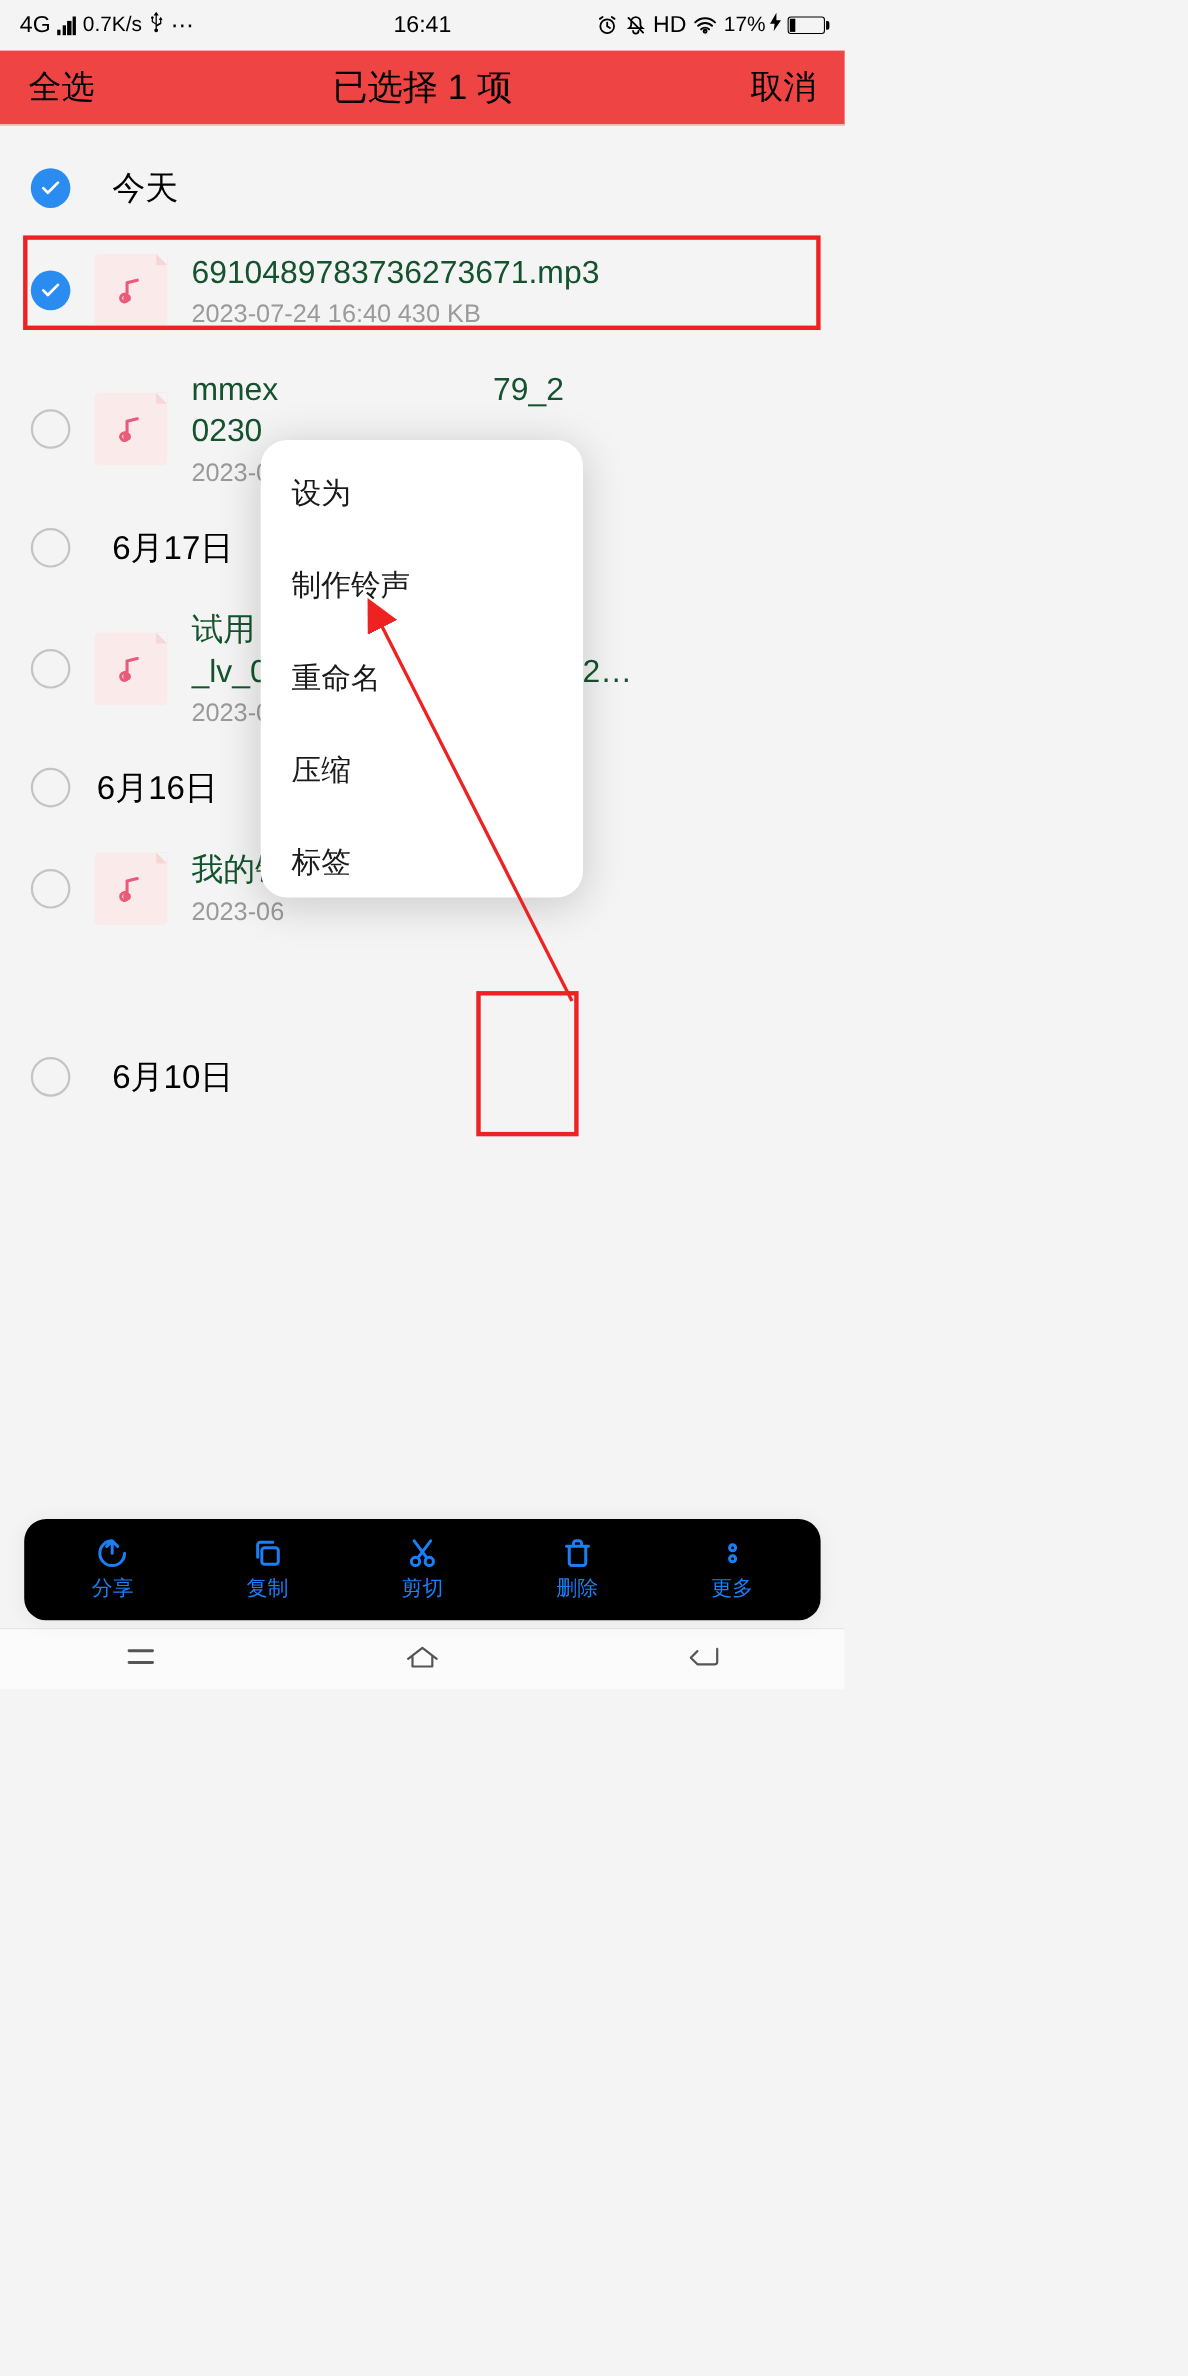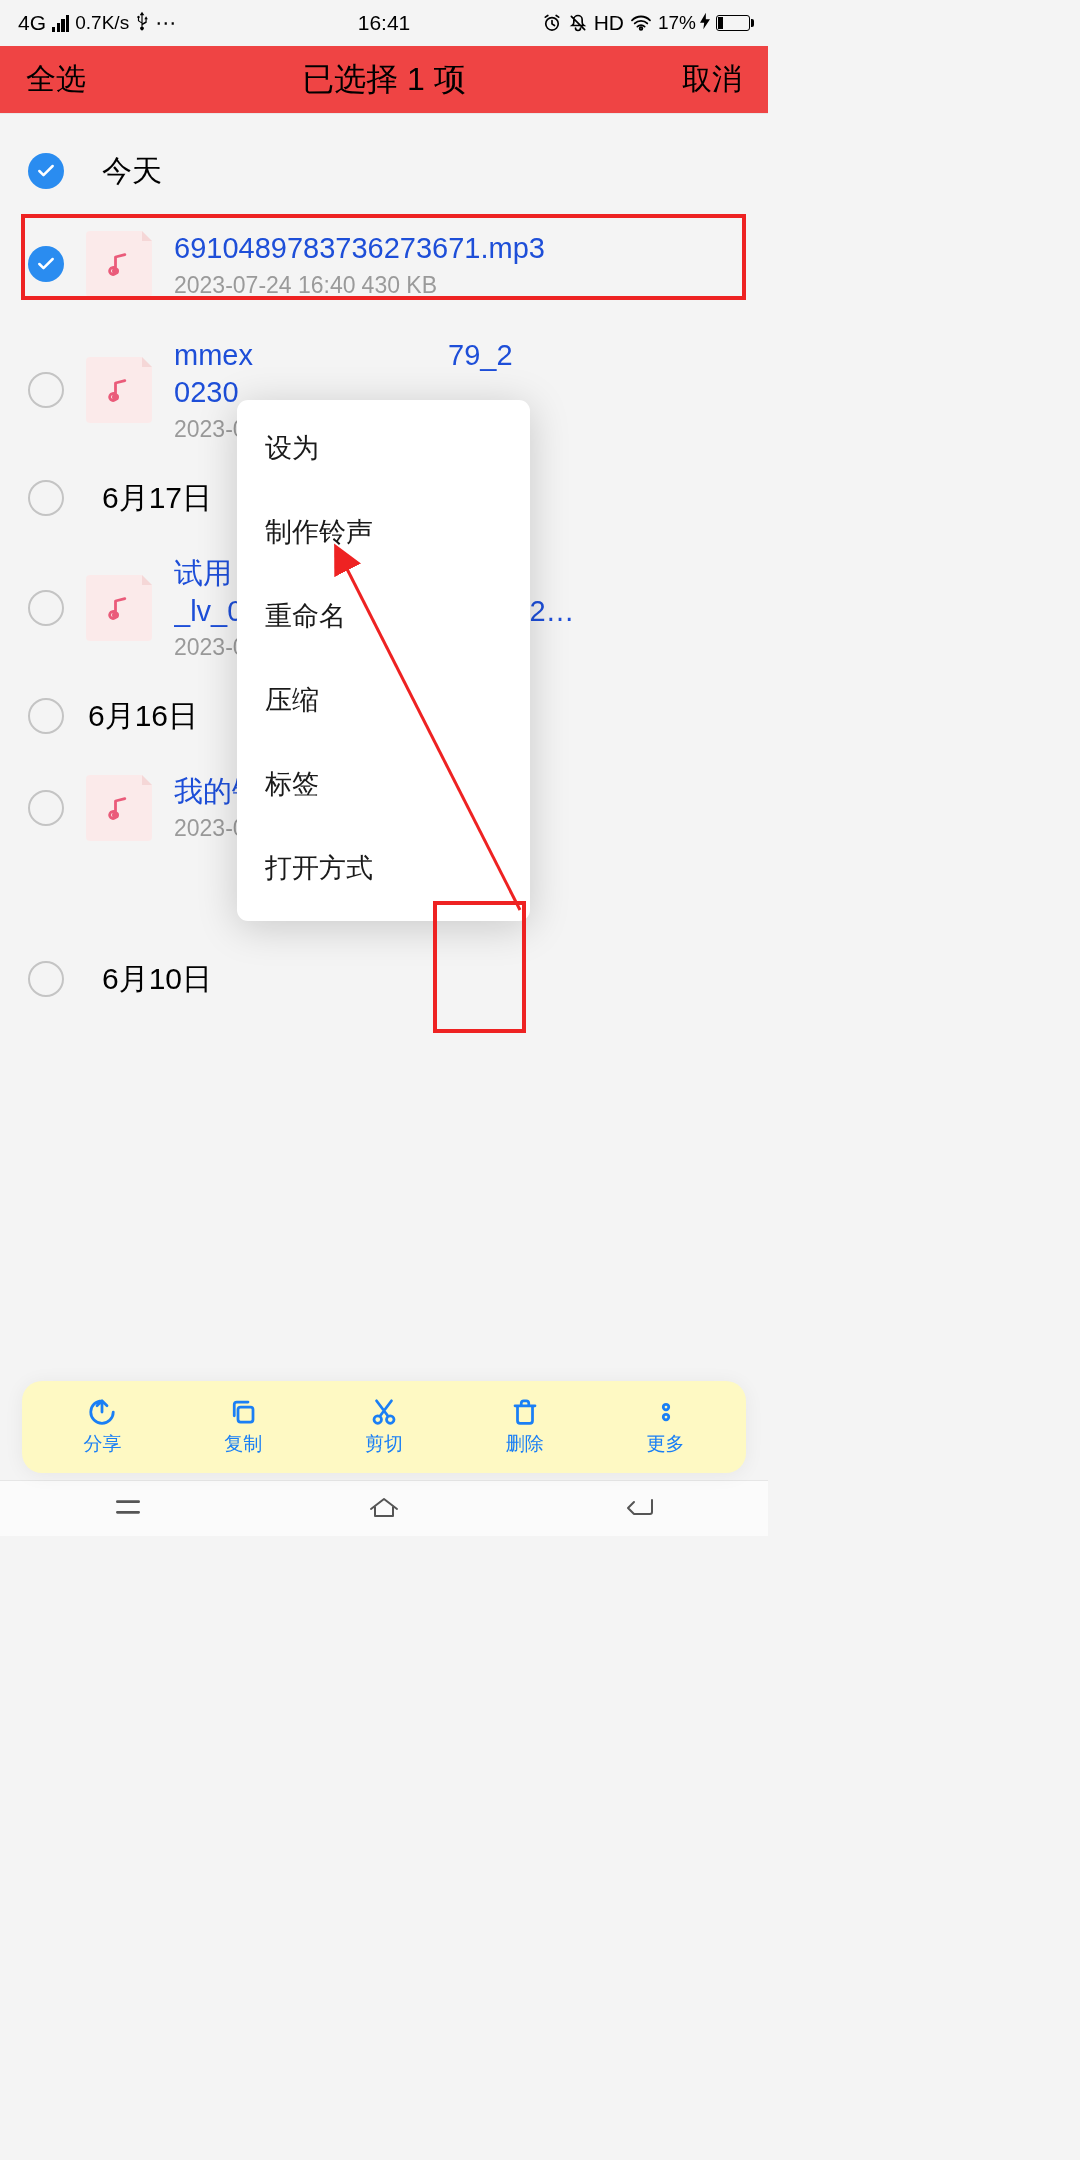--- a/index.html
+++ b/index.html
@@ -29,38 +29,38 @@
   .file-row { display:flex; align-items:center; padding:14px 28px; gap:22px; }
   .check { width:36px; height:36px; border-radius:50%; flex-shrink:0; display:flex; align-items:center; justify-content:center; }
   .check.on { background:#2a8cf0; }
   .check.off { border:2.5px solid #c4c4c4; background:transparent;}
   .check.on svg { width:20px; height:20px; }
   .section .label { font-size:30px; font-weight:500; }
   .thumb { width:66px; height:66px; background:#fbeaea; border-radius:4px; display:flex; align-items:center; justify-content:center; flex-shrink:0; position:relative;}
   .thumb:before { content:""; position:absolute; top:0; right:0; border-width:0 10px 10px 0; border-style:solid; border-color:#f4f4f4 #f4f4f4 #f5d7d7 #f5d7d7; }
   .thumb svg { width:28px; height:28px; }
   .file-text { flex:1; min-width:0; }
-  .file-name { font-size:29px; color:#1d4ed8; white-space:nowrap; overflow:hidden; text-overflow:ellipsis; line-height:1.3;}
+  .file-name { font-size:29px; color:#14532d; white-space:nowrap; overflow:hidden; text-overflow:ellipsis; line-height:1.3;}
   .file-meta { font-size:23px; color:#9a9a9a; margin-top:4px;}
   .file-meta .sz { margin-left:6px; }
 
   
   .hl1 { position:absolute; left:21px; top:214px; width:725px; height:86px; border:4px solid #e22; z-index:5; pointer-events:none;}
   .hl2 { position:absolute; left:433px; top:901px; width:93px; height:132px; border:4px solid #e22; z-index:50; pointer-events:none;}
 
   
-  .popup { position:absolute; left:237px; top:400px; width:293px; height:521px; background:#fff; border-radius:11px; box-shadow:0 6px 40px rgba(0,0,0,.18); z-index:40; overflow:hidden; padding:6px 0;}
+  .popup { position:absolute; left:237px; top:400px; width:293px; height:416px; background:#fff; border-radius:24px; box-shadow:0 6px 40px rgba(0,0,0,.18); z-index:40; overflow:hidden; padding:6px 0;}
   .popup-item { font-size:27px; padding:24px 28px; color:#1a1a1a;}
   .popup-item.cut { padding-bottom:4px; }
 
   
   svg.arrow { position:absolute; z-index:41; pointer-events:none; }
 
   
-  .bottom-bar { position:absolute; left:22px; right:22px; bottom:63px; height:92px; background:#fef9c3; border-radius:20px; display:flex; justify-content:space-around; align-items:center; box-shadow:0 2px 20px rgba(0,0,0,.06); padding:0 10px; z-index:30;}
+  .bottom-bar { position:absolute; left:22px; right:22px; bottom:63px; height:92px; background:#000000; border-radius:20px; display:flex; justify-content:space-around; align-items:center; box-shadow:0 2px 20px rgba(0,0,0,.06); padding:0 10px; z-index:30;}
   .act { display:flex; flex-direction:column; align-items:center; gap:4px; color:#1a7ff5; font-size:19px; width:70px;}
   .act svg { width:30px; height:30px; }
 
   
   .nav-bar { position:absolute; left:0; right:0; bottom:0; height:56px; background:#fbfbfb; display:flex; justify-content:space-around; align-items:center; border-top:1px solid #e6e6e6;}
   .nav-bar svg { width:32px; height:32px; }
 </style>
 </head>
 <body>
 

